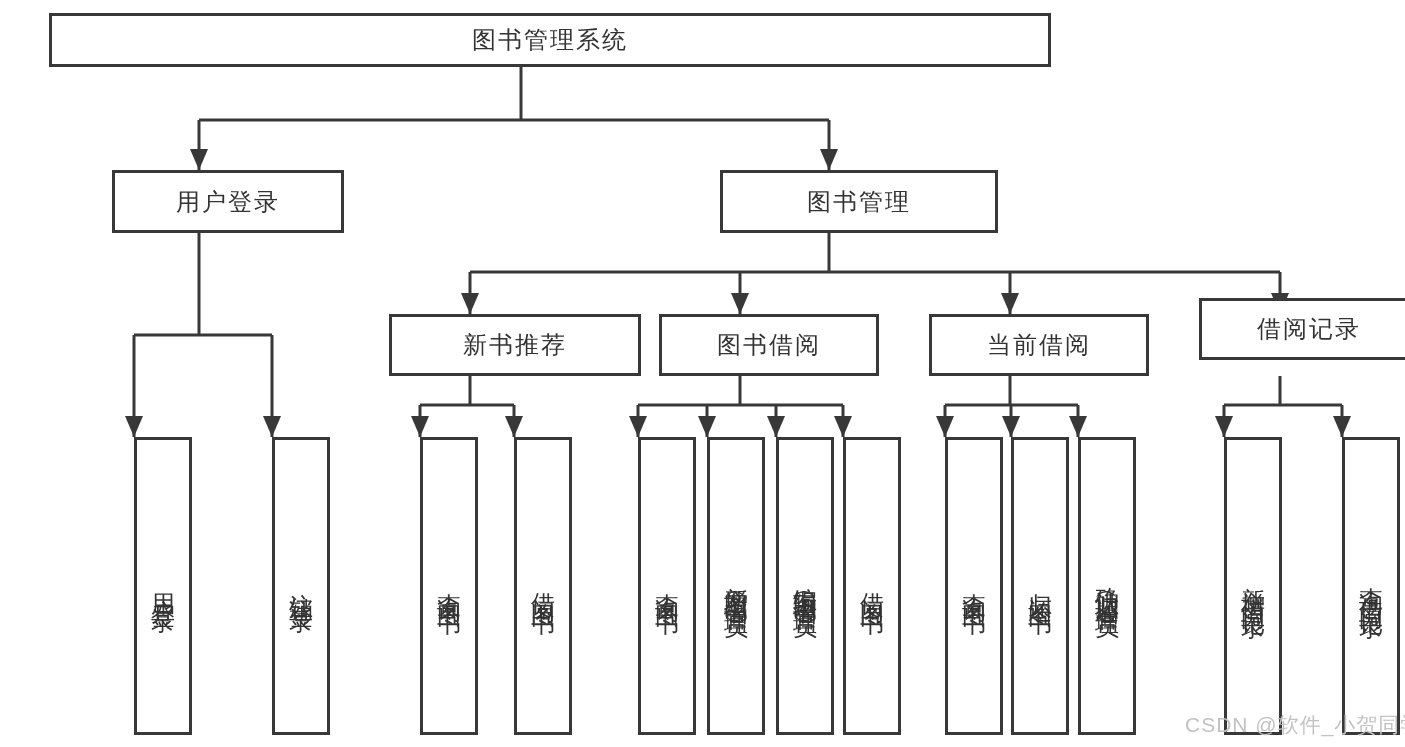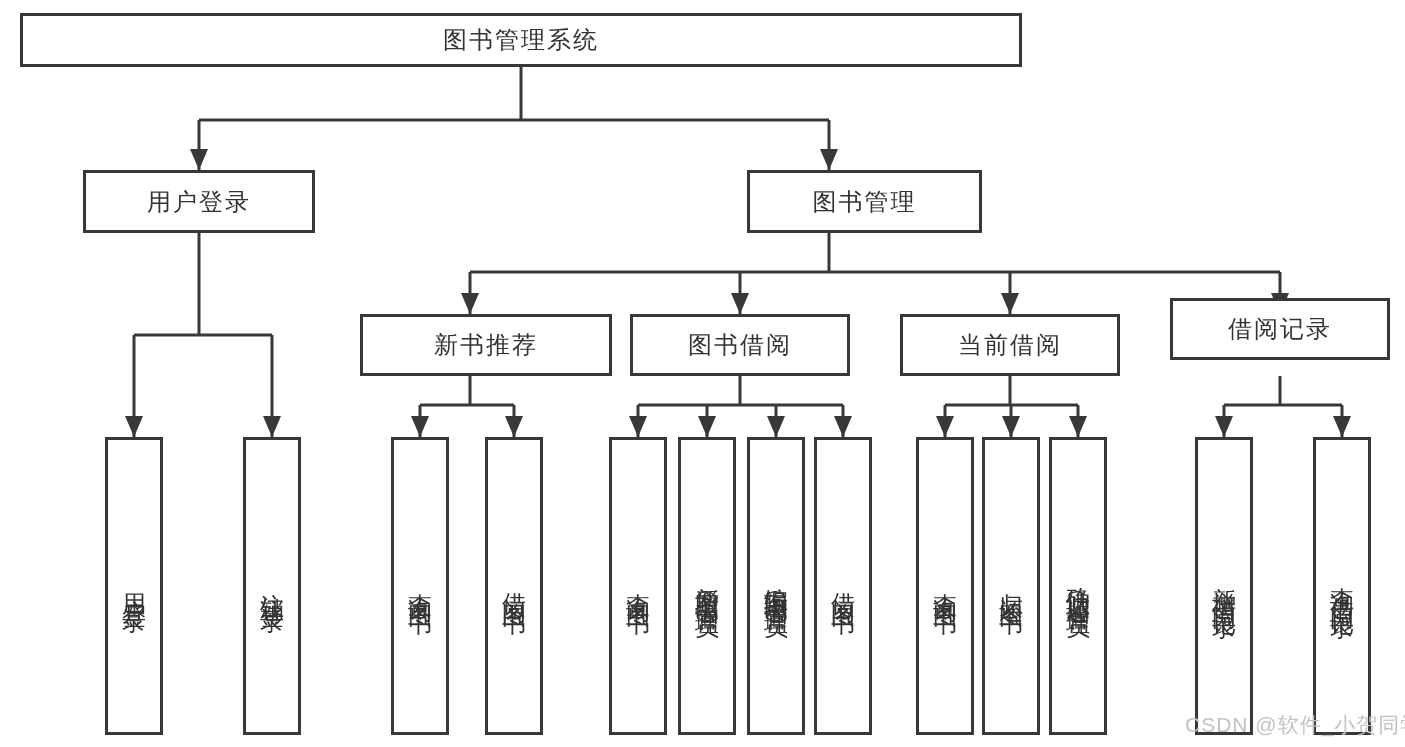--- a/index.html
+++ b/index.html
@@ -17,20 +17,21 @@
     color:var(--text);
     overflow:hidden;
   }
   .wires{position:absolute;left:0;top:0;width:1405px;height:747px;pointer-events:none;}
   .node{
     position:absolute;box-sizing:border-box;
     border:3px solid var(--line);
     background:#fff;
     display:flex;align-items:center;justify-content:center;
     text-align:center;
+    margin-left:29px;
   }
   .node .hl{font-size:24px;letter-spacing:2px;white-space:nowrap;}
   .node .vl{
     writing-mode:vertical-rl;
     text-orientation:mixed;
     font-size:24px;
     letter-spacing:6px;
     line-height:1;
     white-space:nowrap;
   }
@@ -98,21 +99,21 @@
     </g>
   </svg>
 
   <div class="node" style="left:20px;top:13px;width:1002px;height:54px">
     <span class="hl">图书管理系统</span>
   </div>
 
   <div class="node" style="left:83px;top:170px;width:232px;height:63px">
     <span class="hl">用户登录</span>
   </div>
-  <div class="node" style="left:747px;top:170px;width:235px;height:63px">
+  <div class="node" style="left:691px;top:170px;width:278px;height:63px">
     <span class="hl">图书管理</span>
   </div>
 
   <div class="node" style="left:360px;top:314px;width:252px;height:62px">
     <span class="hl">新书推荐</span>
   </div>
   <div class="node" style="left:900px;top:314px;width:220px;height:62px">
     <span class="hl">当前借阅</span>
   </div>
   <div class="node" style="left:630px;top:314px;width:220px;height:62px">

